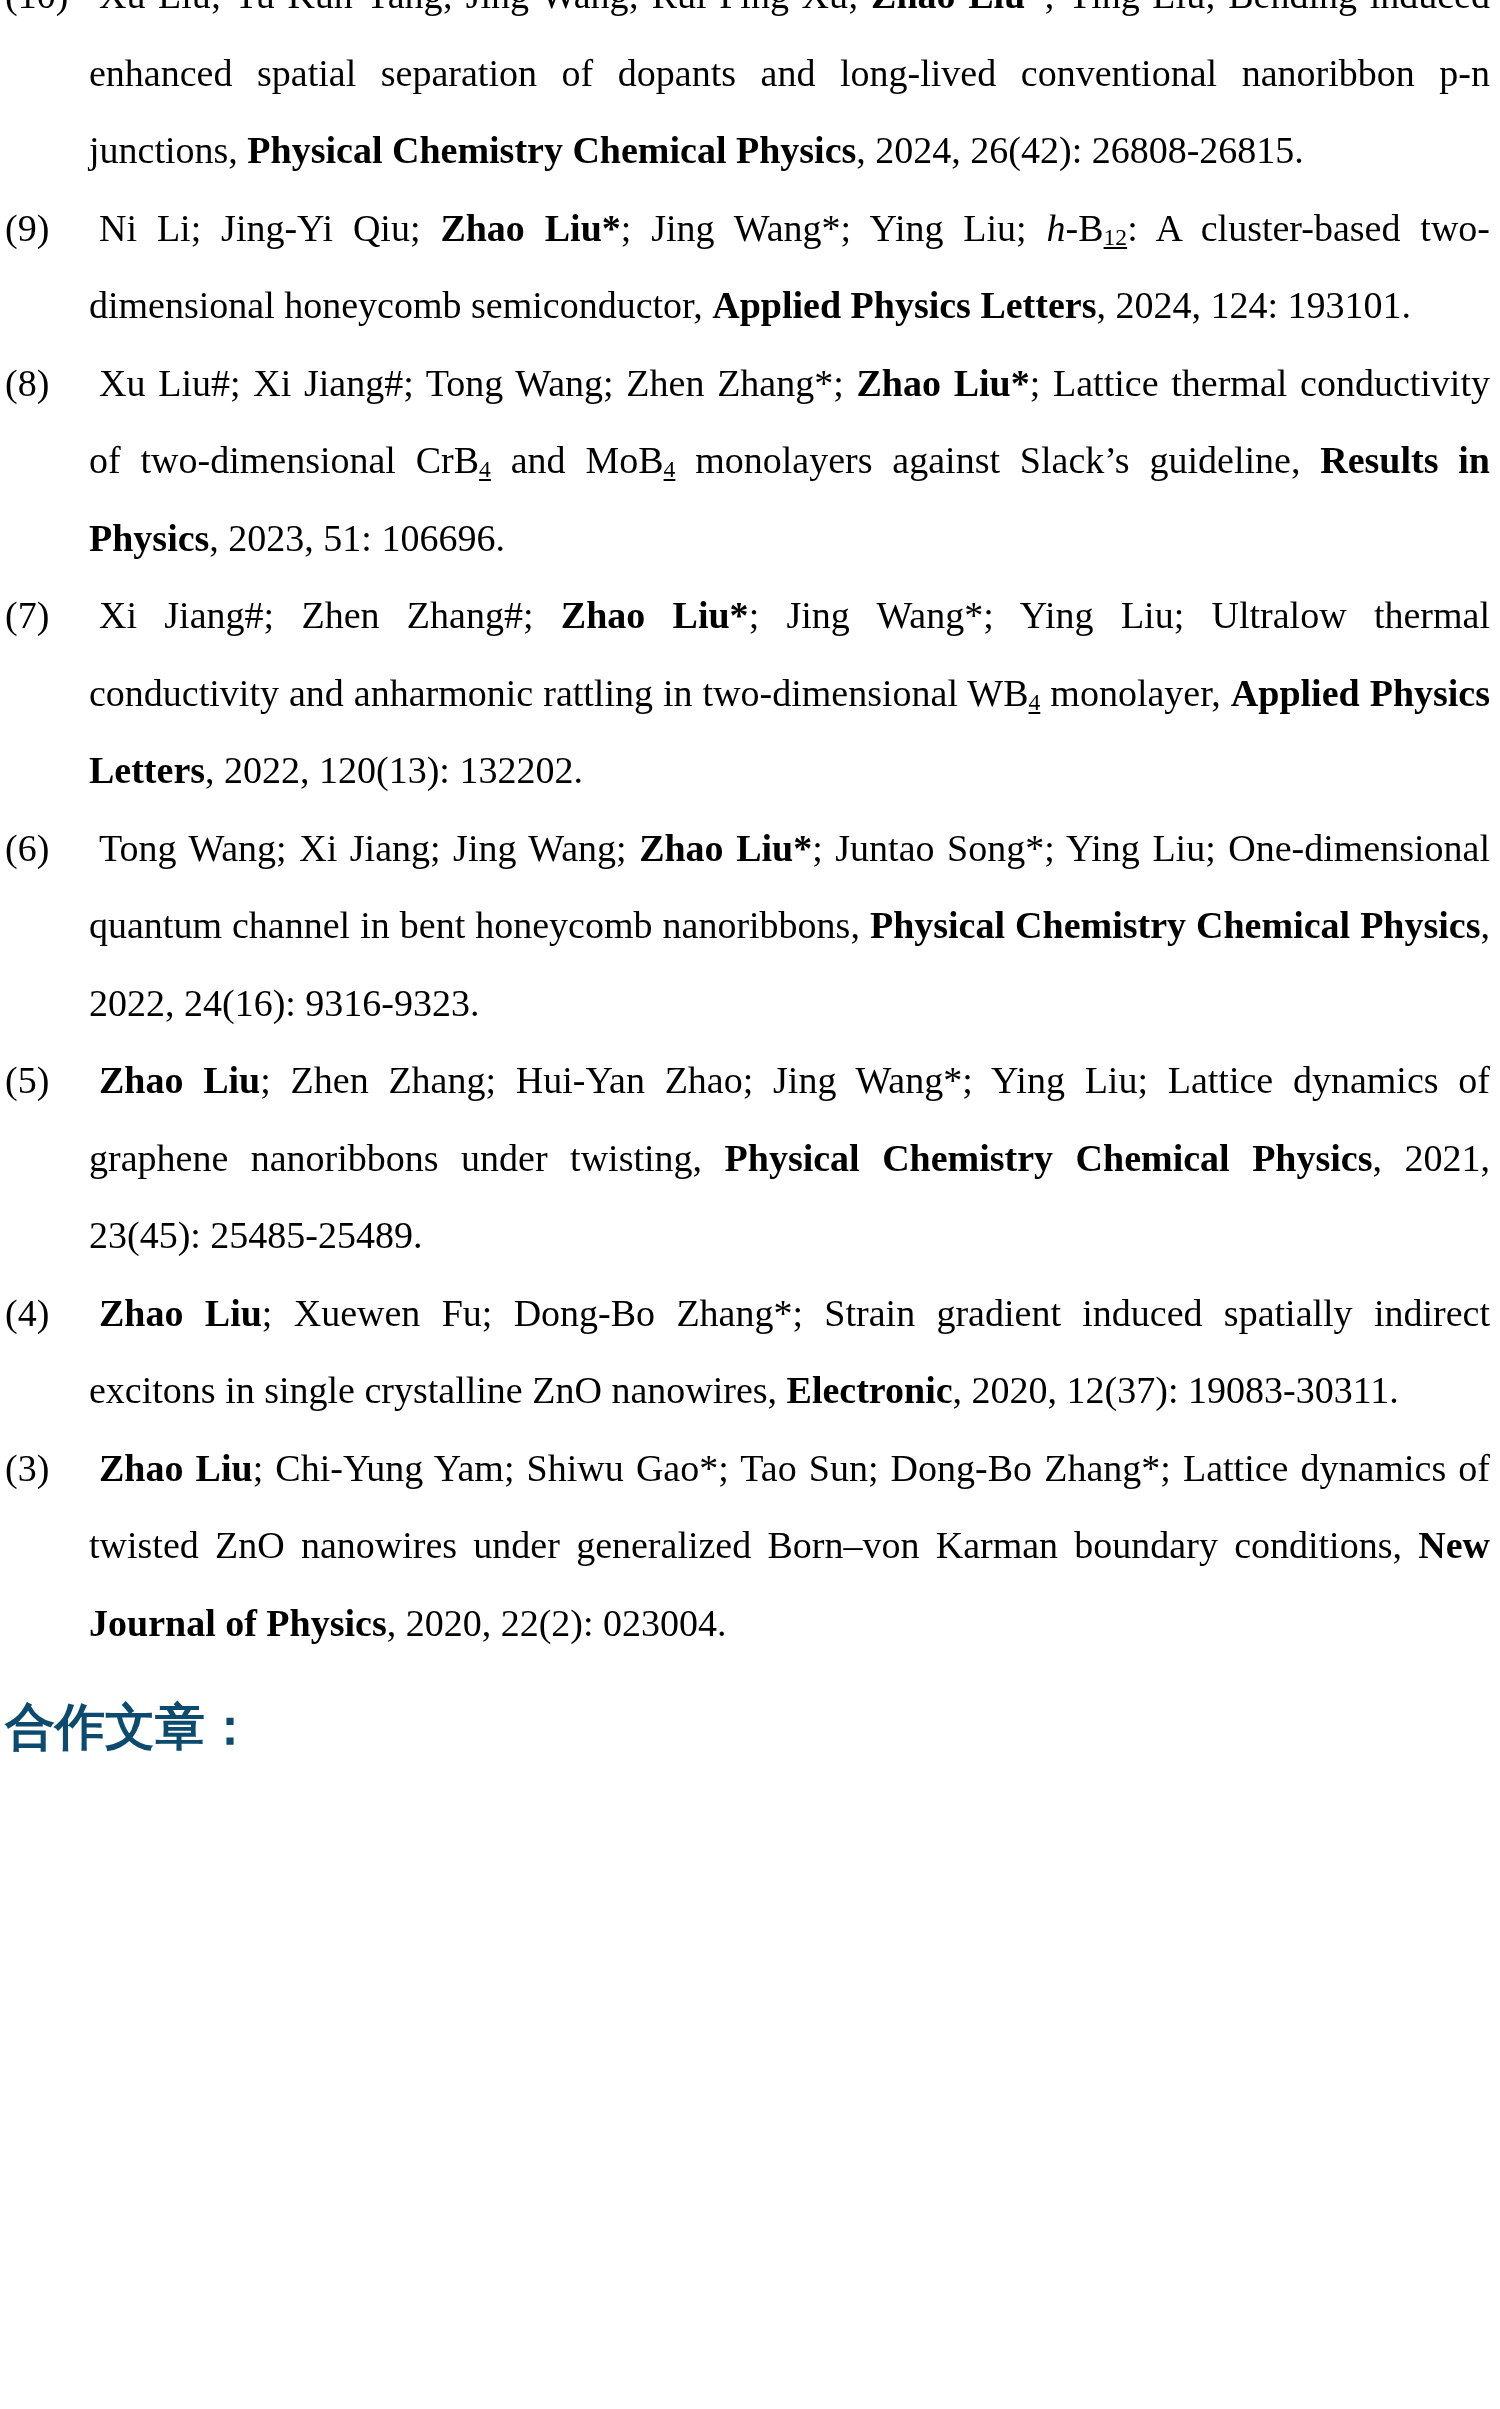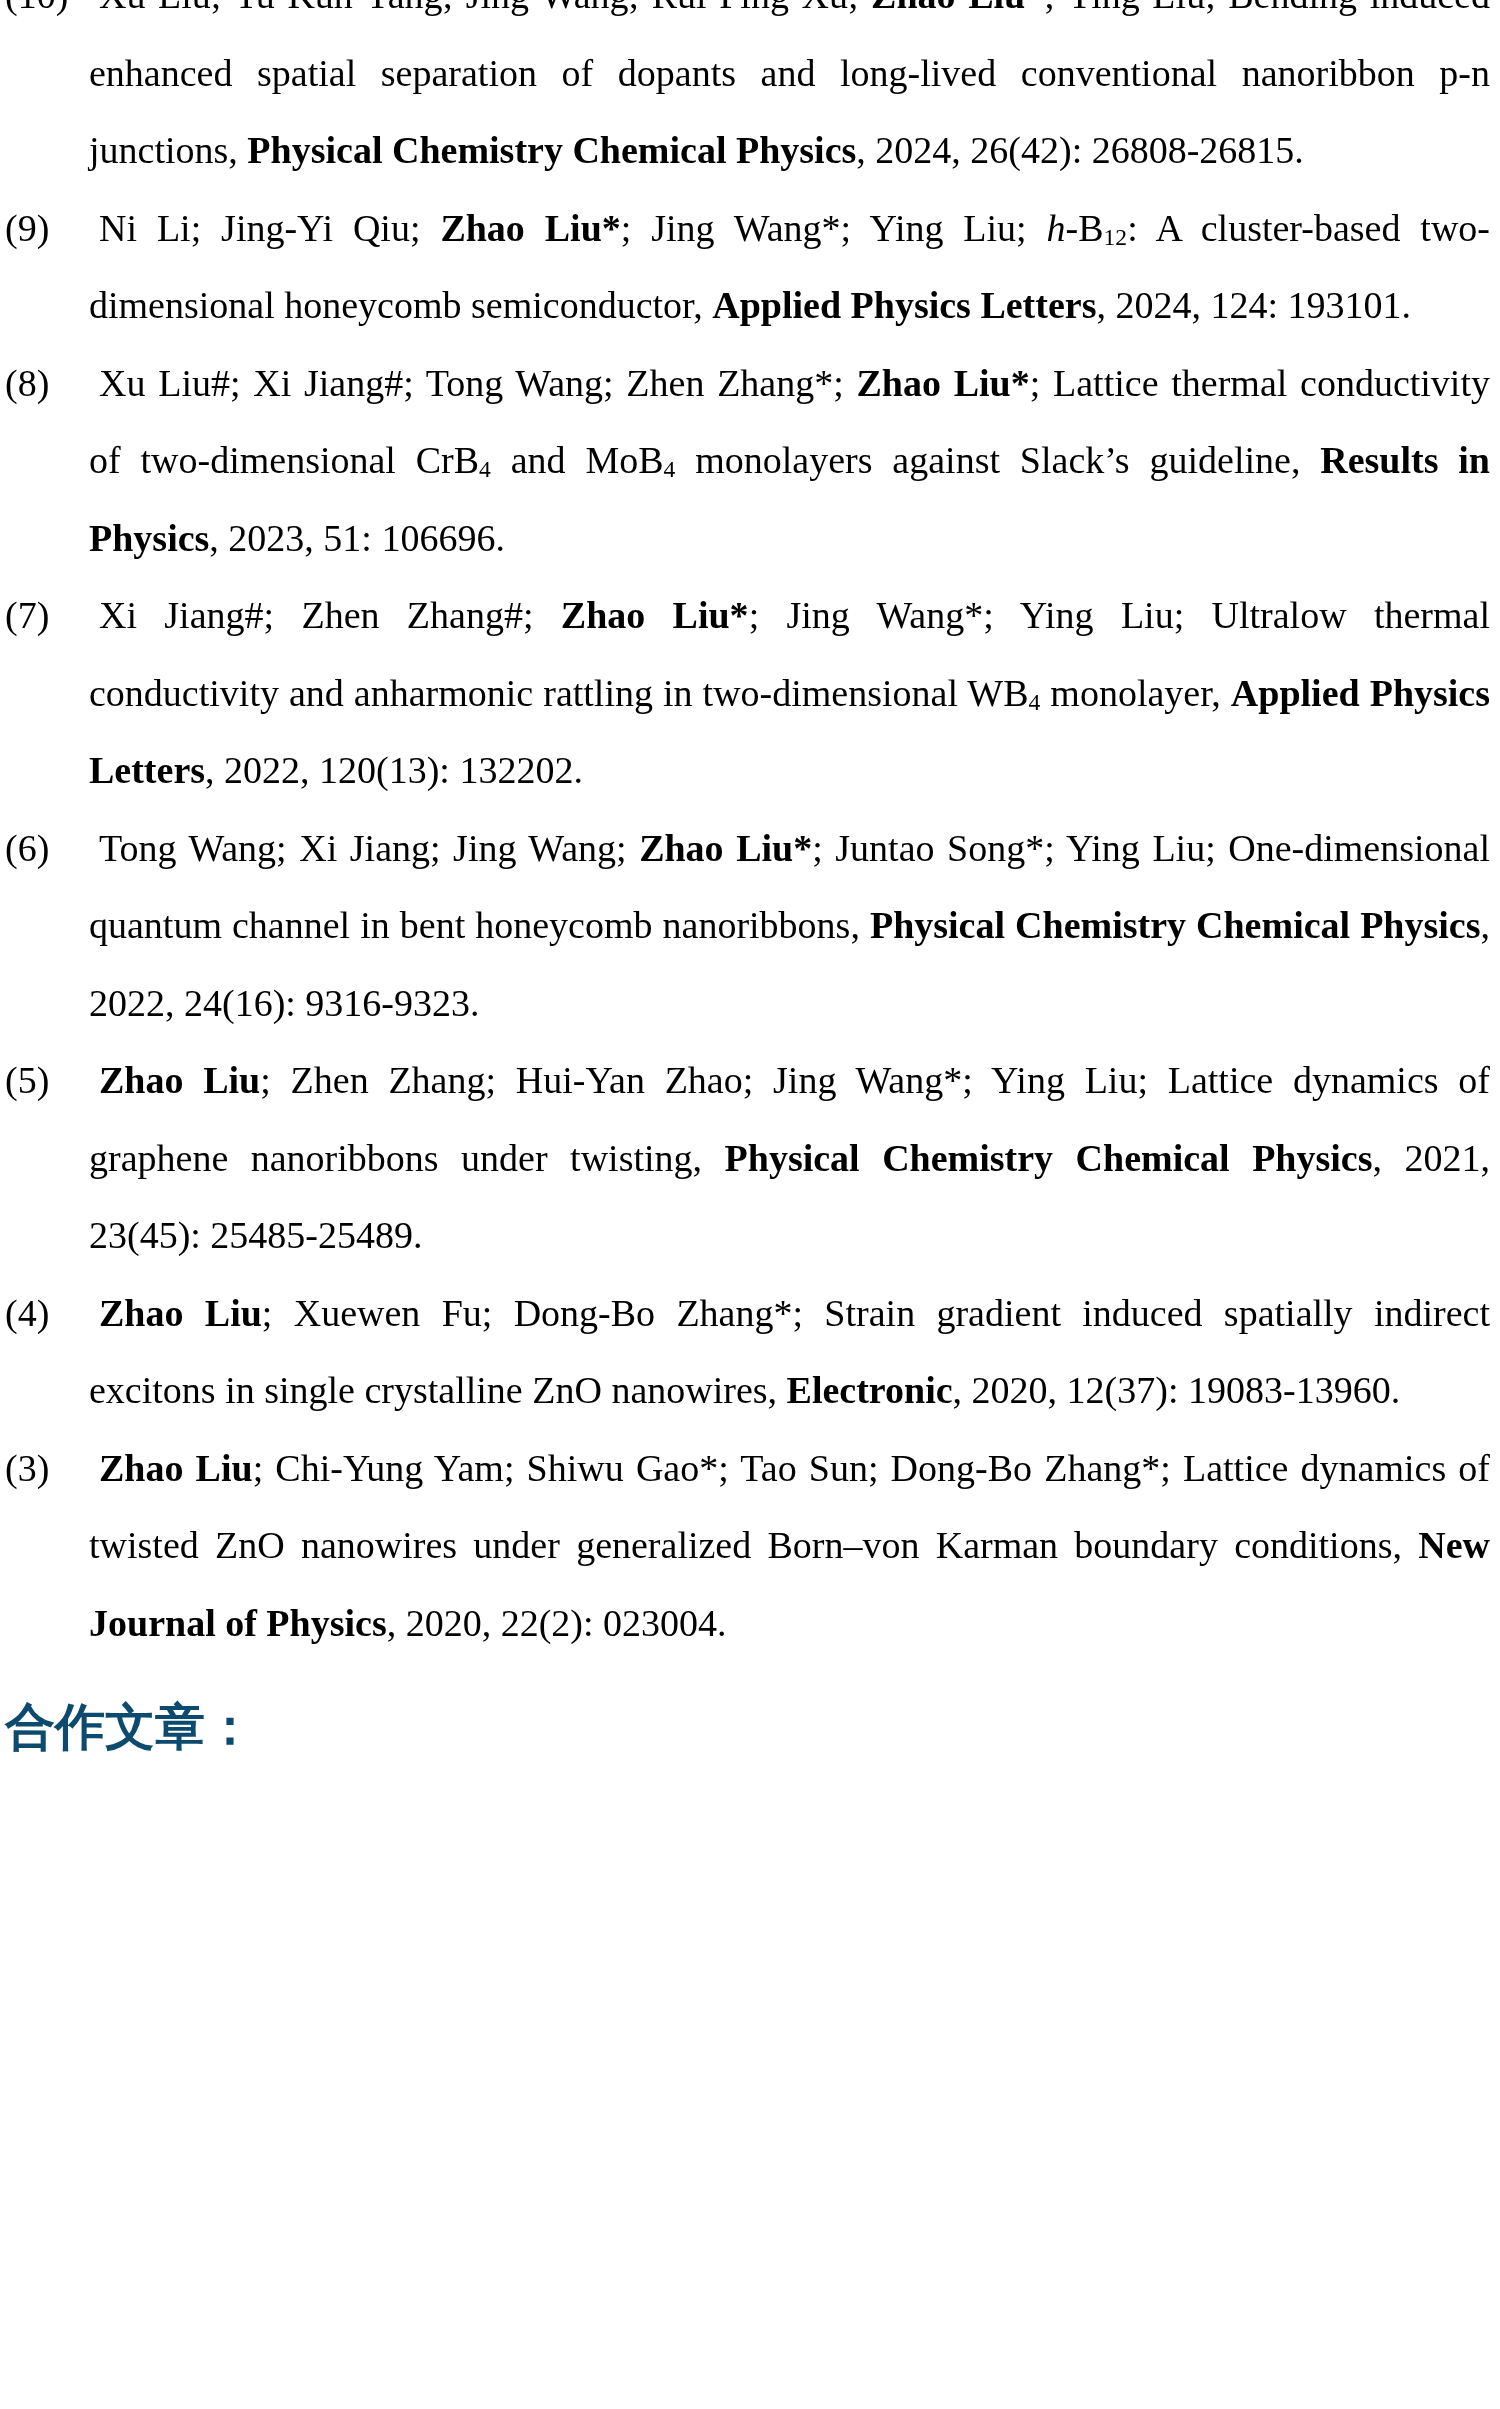--- a/index.html
+++ b/index.html
@@ -28,37 +28,37 @@
   .num {
     display: inline-block;
     min-width: 84px;
     margin-right: 10px;
     text-indent: 0;
   }
   .seg-p  { font-weight: normal; font-style: normal; }
   .seg-b  { font-weight: bold; }
   .seg-i  { font-style: italic; }
   .seg-bi { font-weight: bold; }
-  .seg-sub { font-size: 0.62em; vertical-align: -0.18em; line-height: 0; }
+  .seg-sub { font-size: 0.62em; vertical-align: -0.18em; line-height: 0; text-decoration: underline; }
   h2.collab-heading {
     margin: 34px 0 0 0;
     font-family: "Liberation Serif", "DejaVu Serif", serif;
     font-size: 50px;
     line-height: 62px;
     font-weight: bold;
   }
 </style>
 </head>
 <body>
 
 <main class="doc">
   <section>
       <p class="entry"><span class="num">(10)</span><span class="seg-p">Xu Liu; Yu-Kun Yang; Jing Wang; Rui-Ping Xu; </span><span class="seg-b">Zhao Liu*</span><span class="seg-p">; Ying Liu; Bending-induced enhanced spatial separation of dopants and long-lived conventional nanoribbon p-n junctions, </span><span class="seg-bi">Physical Chemistry Chemical Physics</span><span class="seg-p">, 2024, 26(42): 26808-26815.</span></p>
       <p class="entry"><span class="num">(9)</span><span class="seg-p">Ni Li; Jing-Yi Qiu; </span><span class="seg-b">Zhao Liu*</span><span class="seg-p">; Jing Wang*; Ying Liu; </span><span class="seg-i">h</span><span class="seg-p">-B</span><span class="seg-sub">12</span><span class="seg-p">: A cluster-based two-dimensional honeycomb semiconductor, </span><span class="seg-bi">Applied Physics Letters</span><span class="seg-p">, 2024, 124: 193101.</span></p>
       <p class="entry"><span class="num">(8)</span><span class="seg-p">Xu Liu#; Xi Jiang#; Tong Wang; Zhen Zhang*; </span><span class="seg-b">Zhao Liu*</span><span class="seg-p">; Lattice thermal conductivity of two-dimensional CrB</span><span class="seg-sub">4</span><span class="seg-p"> and MoB</span><span class="seg-sub">4</span><span class="seg-p"> monolayers against Slack’s guideline, </span><span class="seg-bi">Results in Physics</span><span class="seg-p">, 2023, 51: 106696.</span></p>
       <p class="entry"><span class="num">(7)</span><span class="seg-p">Xi Jiang#; Zhen Zhang#; </span><span class="seg-b">Zhao Liu*</span><span class="seg-p">; Jing Wang*; Ying Liu; Ultralow thermal conductivity and anharmonic rattling in two-dimensional WB</span><span class="seg-sub">4</span><span class="seg-p"> monolayer, </span><span class="seg-bi">Applied Physics Letters</span><span class="seg-p">, 2022, 120(13): 132202.</span></p>
       <p class="entry"><span class="num">(6)</span><span class="seg-p">Tong Wang; Xi Jiang; Jing Wang; </span><span class="seg-b">Zhao Liu*</span><span class="seg-p">; Juntao Song*; Ying Liu; One-dimensional quantum channel in bent honeycomb nanoribbons, </span><span class="seg-bi">Physical Chemistry Chemical Physics</span><span class="seg-p">, 2022, 24(16): 9316-9323.</span></p>
       <p class="entry"><span class="num">(5)</span><span class="seg-b">Zhao Liu</span><span class="seg-p">; Zhen Zhang; Hui-Yan Zhao; Jing Wang*; Ying Liu; Lattice dynamics of graphene nanoribbons under twisting, </span><span class="seg-bi">Physical Chemistry Chemical Physics</span><span class="seg-p">, 2021, 23(45): 25485-25489.</span></p>
-      <p class="entry"><span class="num">(4)</span><span class="seg-b">Zhao Liu</span><span class="seg-p">; Xuewen Fu; Dong-Bo Zhang*; Strain gradient induced spatially indirect excitons in single crystalline ZnO nanowires, </span><span class="seg-bi">Electronic</span><span class="seg-p">, 2020, 12(37): 19083-13960.</span></p>
+      <p class="entry"><span class="num">(4)</span><span class="seg-b">Zhao Liu</span><span class="seg-p">; Xuewen Fu; Dong-Bo Zhang*; Strain gradient induced spatially indirect excitons in single crystalline ZnO nanowires, </span><span class="seg-bi">Electronic</span><span class="seg-p">, 2020, 12(37): 19083-30311.</span></p>
       <p class="entry"><span class="num">(3)</span><span class="seg-b">Zhao Liu</span><span class="seg-p">; Chi-Yung Yam; Shiwu Gao*; Tao Sun; Dong-Bo Zhang*; Lattice dynamics of twisted ZnO nanowires under generalized Born–von Karman boundary conditions, </span><span class="seg-bi">New Journal of Physics</span><span class="seg-p">, 2020, 22(2): 023004.</span></p>
     </section>
   <h2 class="collab-heading" style="color: #0c4a6e;">合作文章：</h2>
 </main>
 
 </body></html>

